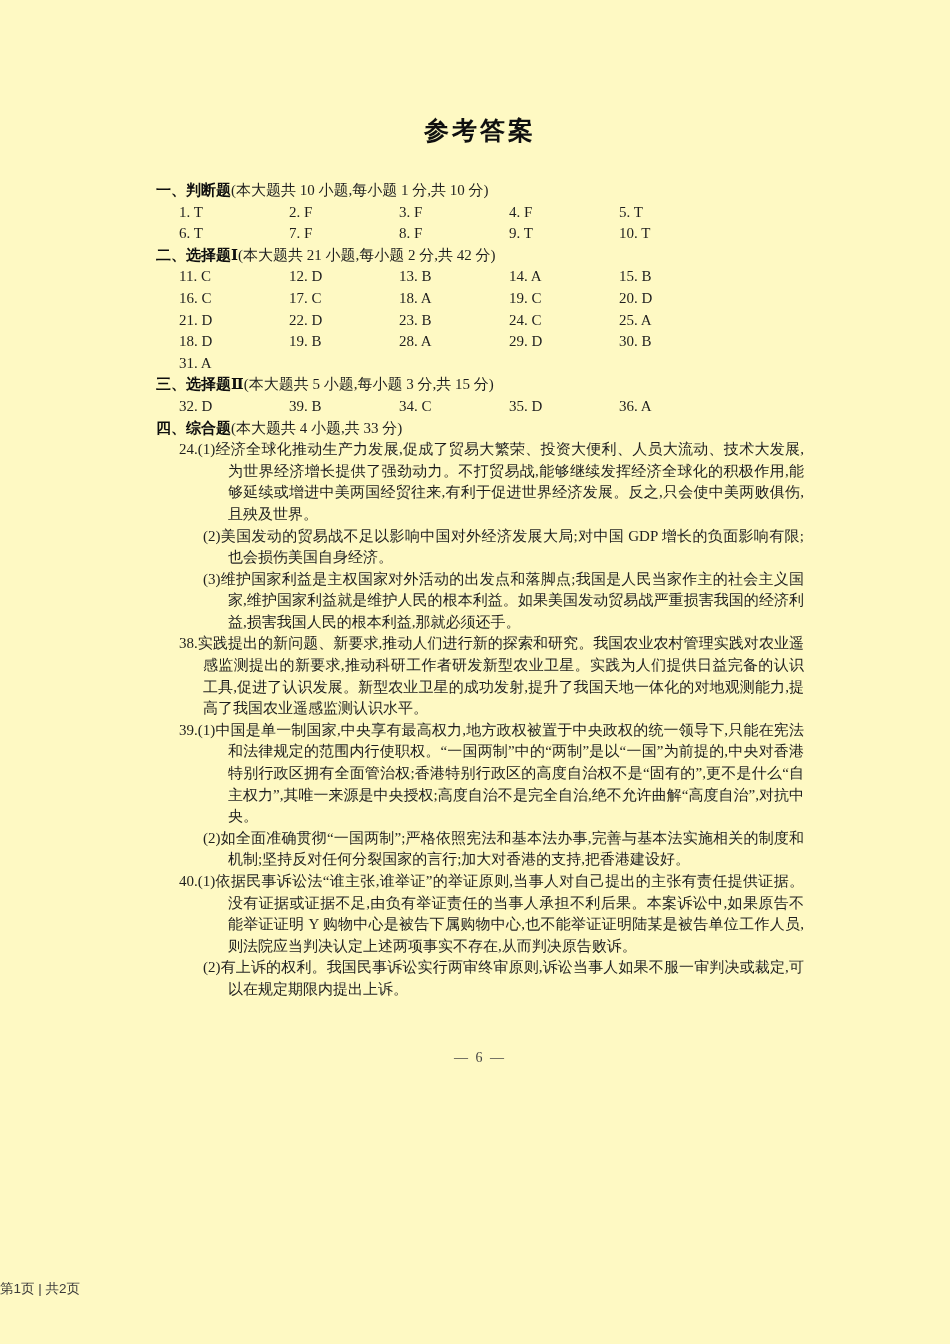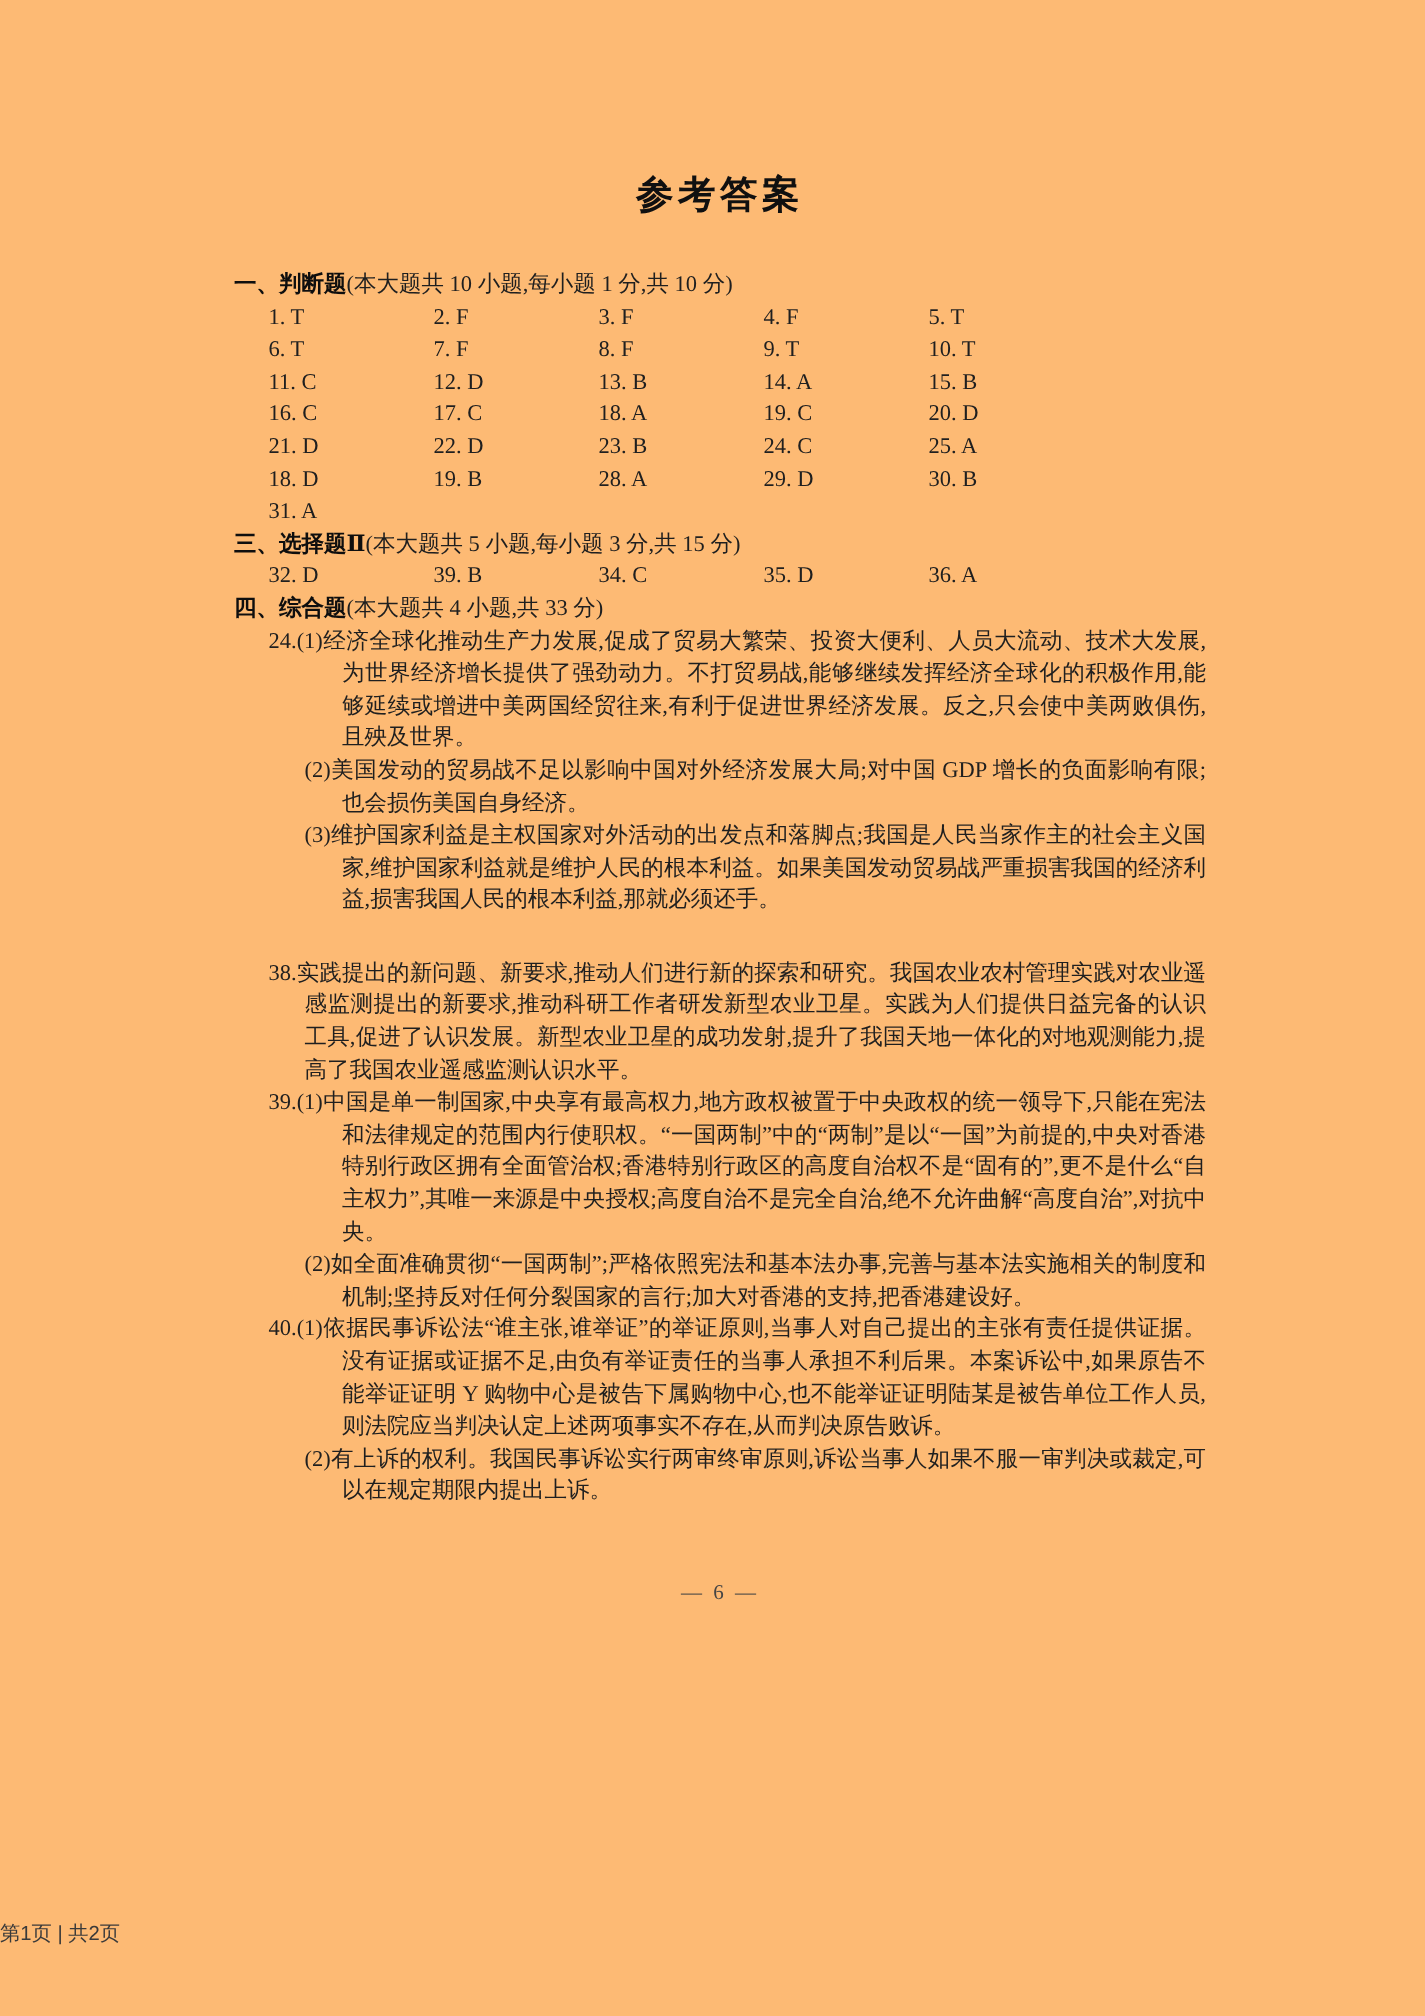--- a/index.html
+++ b/index.html
@@ -4,21 +4,21 @@
 <style>
   * { margin:0; padding:0; box-sizing:border-box; }
   html, body { background:#ffffff; }
   body {
     width:950px; height:1344px; position:relative; overflow:hidden;
     font-family:"Liberation Serif","DejaVu Serif",serif;
     color:#1f1f1f;
   }
   .scan-page {
     position:absolute; inset:0;
-    background:#fdba74;
+    background:#fef9c3;
   }
   .doc {
     width:648px;
     margin-left:156px;
     padding-top:116px;
     font-size:15px;
     line-height:21.6px;
     text-align:justify;
   }
   .doc-title {
@@ -37,21 +37,21 @@
     grid-template-columns:repeat(5, 110px);
     padding-left:23px;
   }
   .ans { white-space:nowrap; }
   .essay { padding-left:23px; }
   
   .p-first { padding-left:49px; text-indent:-49px; }
   
   .p-sub   { padding-left:49px; text-indent:-25px; }
   
-  .p-plain { padding-left:24px; text-indent:-24px;margin-top:27px; }
+  .p-plain { padding-left:24px; text-indent:-24px; }
   .lbl { color:#1f1f1f; }
   .page-no {
     text-align:center;
     margin-top:46px;
     font-size:14px;
     color:#454545;
     letter-spacing:2px;
   }
   .viewer-footer {
     position:absolute;
@@ -77,20 +77,21 @@
       <span class="ans">3. F</span>
       <span class="ans">4. F</span>
       <span class="ans">5. T</span>
       <span class="ans">6. T</span>
       <span class="ans">7. F</span>
       <span class="ans">8. F</span>
       <span class="ans">9. T</span>
       <span class="ans">10. T</span>
     </div>
 
+    <p class="sec-head"><span class="sec-name">二、选择题Ⅰ</span><span>(本大题共 21 小题,每小题 2 分,共 42 分)</span></p>
     <div class="ans-grid">
       <span class="ans">11. C</span>
       <span class="ans">12. D</span>
       <span class="ans">13. B</span>
       <span class="ans">14. A</span>
       <span class="ans">15. B</span>
       <span class="ans">16. C</span>
       <span class="ans">17. C</span>
       <span class="ans">18. A</span>
       <span class="ans">19. C</span>

